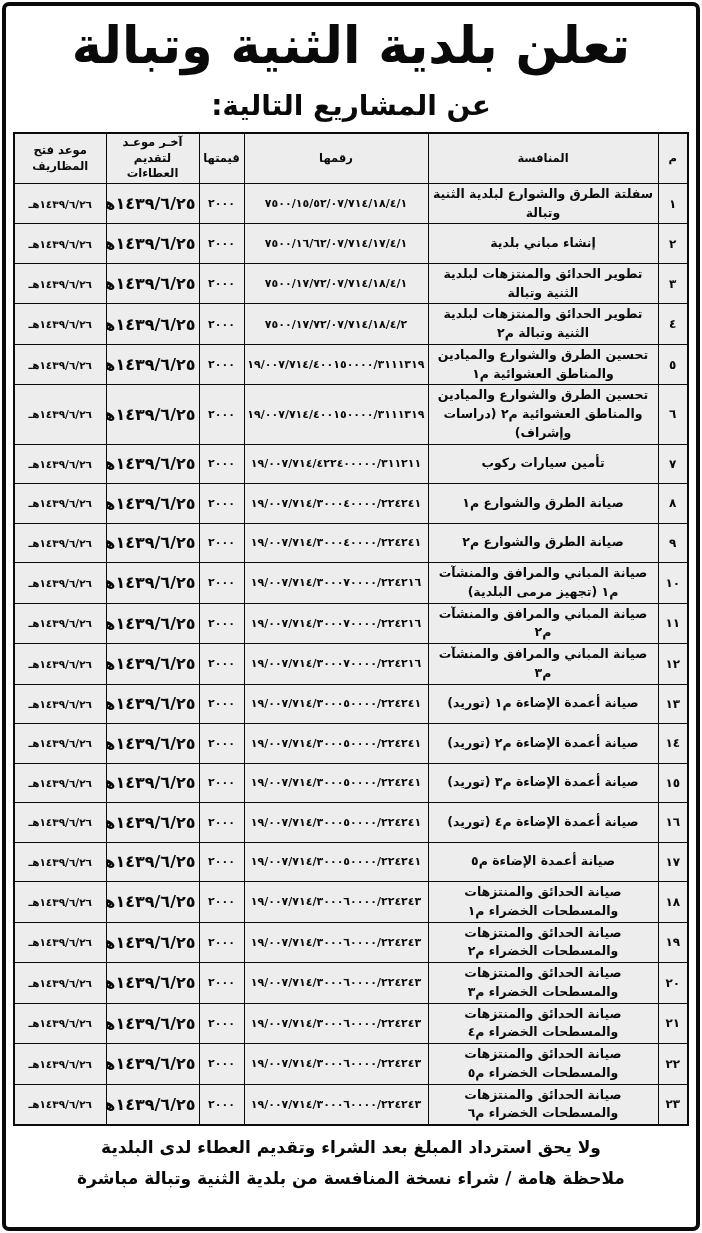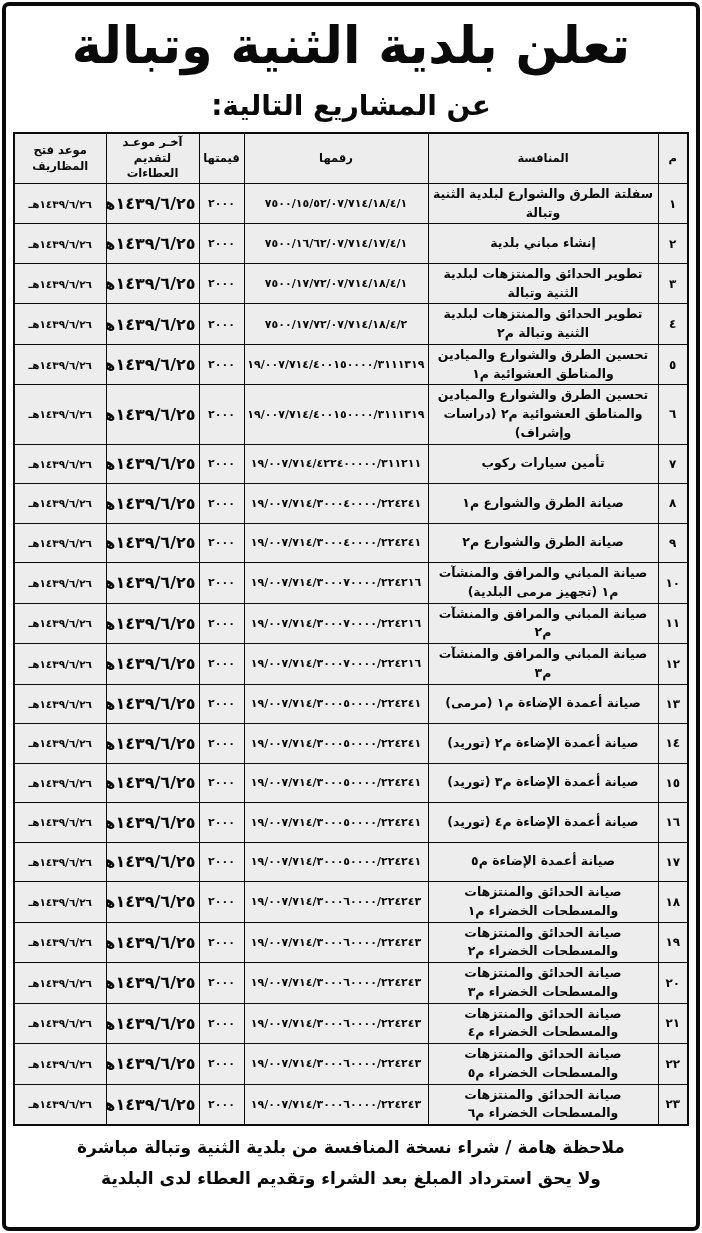--- a/index.html
+++ b/index.html
@@ -191,21 +191,21 @@
         <tr>
           <td class="col-num">١٢</td>
           <td class="col-tender">صيانة المباني والمرافق والمنشآت م٣</td>
           <td class="col-ref">١٩/٠٠٧/٧١٤/٣٠٠٠٧٠٠٠٠/٢٢٤٢١٦</td>
           <td class="col-value">٢٠٠٠</td>
           <td class="col-deadline">١٤٣٩/٦/٢٥هـ</td>
           <td class="col-opening">١٤٣٩/٦/٢٦هـ</td>
         </tr>
         <tr>
           <td class="col-num">١٣</td>
-          <td class="col-tender">صيانة أعمدة الإضاءة م١ (مرمى)</td>
+          <td class="col-tender">صيانة أعمدة الإضاءة م١ (توريد)</td>
           <td class="col-ref">١٩/٠٠٧/٧١٤/٣٠٠٠٥٠٠٠٠/٢٢٤٢٤١</td>
           <td class="col-value">٢٠٠٠</td>
           <td class="col-deadline">١٤٣٩/٦/٢٥هـ</td>
           <td class="col-opening">١٤٣٩/٦/٢٦هـ</td>
         </tr>
         <tr>
           <td class="col-num">١٤</td>
           <td class="col-tender">صيانة أعمدة الإضاءة م٢ (توريد)</td>
           <td class="col-ref">١٩/٠٠٧/٧١٤/٣٠٠٠٥٠٠٠٠/٢٢٤٢٤١</td>
           <td class="col-value">٢٠٠٠</td>
@@ -281,17 +281,17 @@
           <td class="col-tender">صيانة الحدائق والمنتزهات والمسطحات الخضراء م٦</td>
           <td class="col-ref">١٩/٠٠٧/٧١٤/٣٠٠٠٦٠٠٠٠/٢٢٤٢٤٣</td>
           <td class="col-value">٢٠٠٠</td>
           <td class="col-deadline">١٤٣٩/٦/٢٥هـ</td>
           <td class="col-opening">١٤٣٩/٦/٢٦هـ</td>
         </tr>
       </tbody>
   </table>
 
   <div class="footer-note">
+    <div>ولا يحق استرداد المبلغ بعد الشراء وتقديم العطاء لدى البلدية</div>
     <div>ملاحظة هامة / شراء نسخة المنافسة من بلدية الثنية وتبالة مباشرة</div>
-    <div>ولا يحق استرداد المبلغ بعد الشراء وتقديم العطاء لدى البلدية</div>
   </div>
 
 </div>
 
 </body></html>

